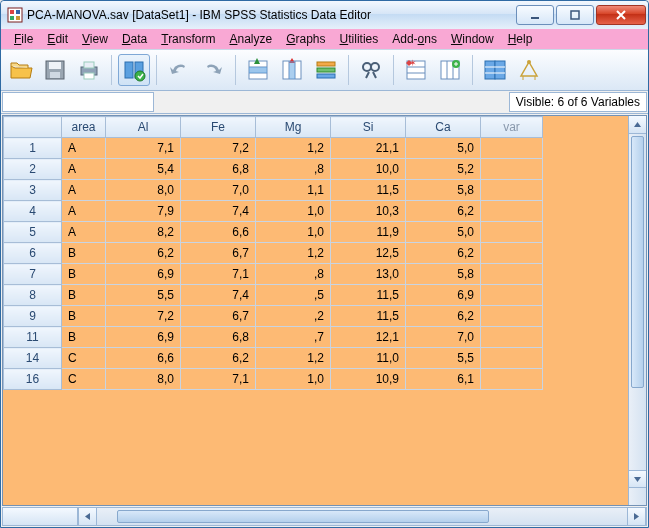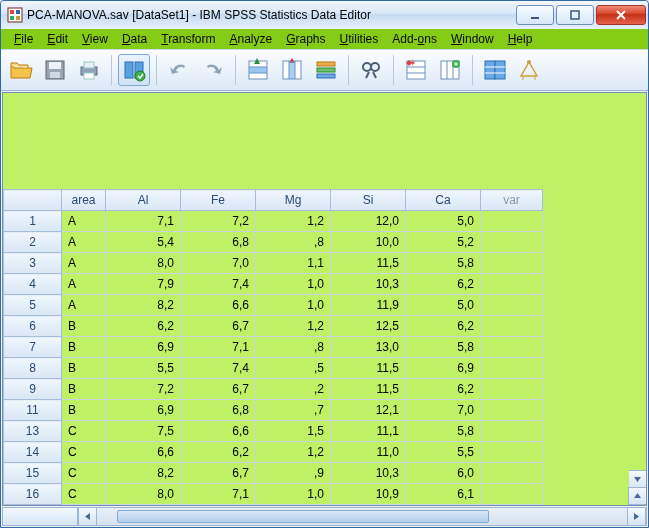--- a/index.html
+++ b/index.html
@@ -4,32 +4,32 @@
 <style>
   html,body{margin:0;padding:0;font-family:"Segoe UI",Tahoma,sans-serif;font-size:11px;color:#000;background:#fff;}
   .window{width:649px;height:528px;box-sizing:border-box;border:1px solid #2f6aa3;border-radius:4px 4px 0 0;background:#f0f0f0;display:flex;flex-direction:column;overflow:hidden;box-shadow:0 0 6px rgba(0,0,0,.3);}
   .titlebar{height:28px;background:linear-gradient(#f3f8fe,#d7e6f7 45%,#c3dbf3 46%,#e6f0fb);display:flex;align-items:center;padding:0 0 0 6px;border-top-left-radius:3px;border-top-right-radius:3px;}
   .titlebar .icon{width:16px;height:16px;margin-right:4px;flex:none;}
   .titlebar .title{flex:1;font-size:12px;color:#000;white-space:nowrap;overflow:hidden;}
   .winbtns{display:flex;gap:2px;margin-right:2px;}
   .winbtn{width:38px;height:20px;border:1px solid #6b8fbb;border-radius:3px;background:linear-gradient(#f7fbff,#d7e7f8);display:flex;align-items:center;justify-content:center;box-sizing:border-box;}
   .winbtn svg{display:block;}
   .winbtn.close{background:linear-gradient(#f18b7a,#d64326 45%,#c33016 46%,#e7614a);border-color:#a13424;width:50px;}
-  .menubar{height:20px;background:#84cc16;display:flex;align-items:center;padding:0 6px;border-bottom:1px solid #c9d8e8;}
+  .menubar{height:20px;background:#f9a8d4;display:flex;align-items:center;padding:0 6px;border-bottom:1px solid #c9d8e8;}
   .menuitem{padding:2px 7px;font-size:12px;color:#0a0a0a;cursor:default;}
   .menuitem .ul{text-decoration:underline;}
   .toolbar{height:40px;background:linear-gradient(#fcfdff,#dbe8f6);border-bottom:1px solid #9cb7d6;display:flex;align-items:center;padding:0 4px;gap:2px;}
   .tbtn{width:32px;height:32px;border:1px solid transparent;border-radius:3px;display:flex;align-items:center;justify-content:center;box-sizing:border-box;}
   .tbtn.sel{border-color:#7fa8d6;background:linear-gradient(#eaf3fc,#cfe2f5);}
   .tsep{width:1px;height:30px;background:#b5c8de;margin:0 4px;}
   .inforow{height:22px;display:flex;border-bottom:1px solid #9cb7d6;}
   .inforow .goto{flex:0 0 150px;border:1px solid #9cb7d6;background:#fff;margin:1px 0 1px 1px;}
   .inforow .spacer{flex:1;}
   .inforow .visible{border:1px solid #9cb7d6;background:#fff;padding:2px 6px;margin:1px;font-size:12px;}
-  .gridwrap{flex:1;display:flex;border:1px solid #7392b6;margin:1px;background:#bef264;overflow:hidden;position:relative;align-items:flex-end;}
+  .gridwrap{flex:1;display:flex;border:1px solid #7392b6;margin:1px;background:#fdba74;overflow:hidden;position:relative;}
   .gridmain{flex:1;overflow:hidden;position:relative;}
   table{border-collapse:collapse;table-layout:fixed;}
   th,td{border:1px solid #c8d4e2;height:21px;box-sizing:border-box;padding:0 6px;font-size:12px;white-space:nowrap;overflow:hidden;}
   thead th{background:linear-gradient(#f0f6fd,#d8e6f5);font-weight:normal;color:#2a4a72;text-align:center;border-color:#a7bdd7;}
   thead th.var{color:#8a99ad;}
   tbody th{background:linear-gradient(#f0f6fd,#d8e6f5);font-weight:normal;text-align:center;color:#2a4a72;width:58px;border-color:#a7bdd7;}
   td.str{text-align:left;}
   td.num{text-align:right;}
   .col-rowh{width:58px;}
   .col-area{width:44px;}
@@ -202,20 +202,25 @@
     <div class="tbtn">
         <svg width="24" height="24">
           <path d="M12 4 L20 18 L4 18 Z" fill="none" stroke="#caa23a" stroke-width="1.5"></path>
           <circle cx="12" cy="4" r="2" fill="#caa23a"></circle>
           <line x1="6" y1="18" x2="6" y2="22" stroke="#caa23a"></line>
           <line x1="18" y1="18" x2="18" y2="22" stroke="#caa23a"></line>
         </svg>
       </div>
   </div>
 
+  <div class="inforow">
+    <div class="goto"></div>
+    <div class="spacer"></div>
+    <div class="visible">Visible: 6 of 6 Variables</div>
+  </div>
 
   <div class="gridwrap">
     <div class="gridmain">
       <table>
         <colgroup>
           <col class="col-rowh">
             <col class="col-area">
           <col class="col-num">
             <col class="col-num">
             <col class="col-num">
@@ -235,21 +240,21 @@
             <th class="var">var</th>
           </tr>
         </thead>
         <tbody id="grid-body">
             <tr>
               <th>1</th>
               <td class="str">A</td>
               <td class="num">7,1</td>
               <td class="num">7,2</td>
               <td class="num">1,2</td>
-              <td class="num">12,0</td>
+              <td class="num">21,1</td>
               <td class="num">5,0</td>
               <td></td>
             </tr>
             <tr>
               <th>2</th>
               <td class="str">A</td>
               <td class="num">5,4</td>
               <td class="num">6,8</td>
               <td class="num">,8</td>
               <td class="num">10,0</td>
@@ -330,47 +335,27 @@
               <th>11</th>
               <td class="str">B</td>
               <td class="num">6,9</td>
               <td class="num">6,8</td>
               <td class="num">,7</td>
               <td class="num">12,1</td>
               <td class="num">7,0</td>
               <td></td>
             </tr>
             <tr>
-              <th>13</th>
-              <td class="str">C</td>
-              <td class="num">7,5</td>
-              <td class="num">6,6</td>
-              <td class="num">1,5</td>
-              <td class="num">11,1</td>
-              <td class="num">5,8</td>
-              <td></td>
-            </tr>
-            <tr>
               <th>14</th>
               <td class="str">C</td>
               <td class="num">6,6</td>
               <td class="num">6,2</td>
               <td class="num">1,2</td>
               <td class="num">11,0</td>
               <td class="num">5,5</td>
-              <td></td>
-            </tr>
-            <tr>
-              <th>15</th>
-              <td class="str">C</td>
-              <td class="num">8,2</td>
-              <td class="num">6,7</td>
-              <td class="num">,9</td>
-              <td class="num">10,3</td>
-              <td class="num">6,0</td>
               <td></td>
             </tr>
             <tr>
               <th>16</th>
               <td class="str">C</td>
               <td class="num">8,0</td>
               <td class="num">7,1</td>
               <td class="num">1,0</td>
               <td class="num">10,9</td>
               <td class="num">6,1</td>

